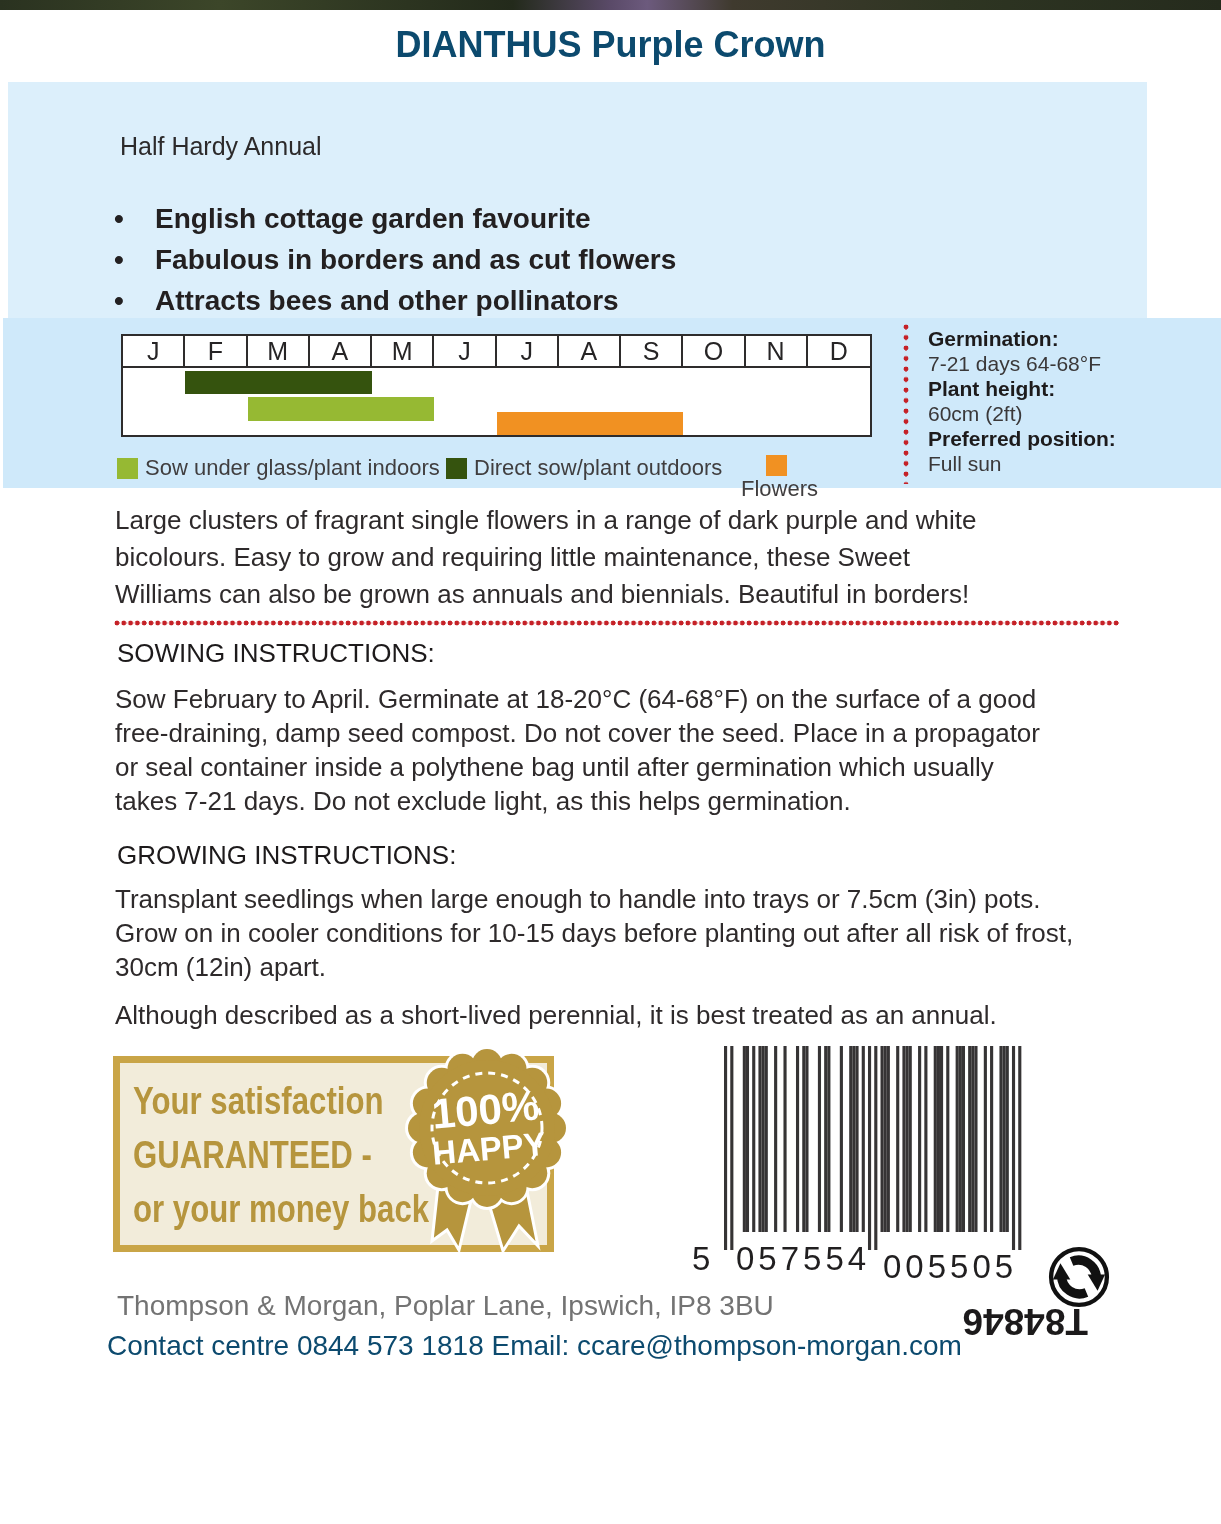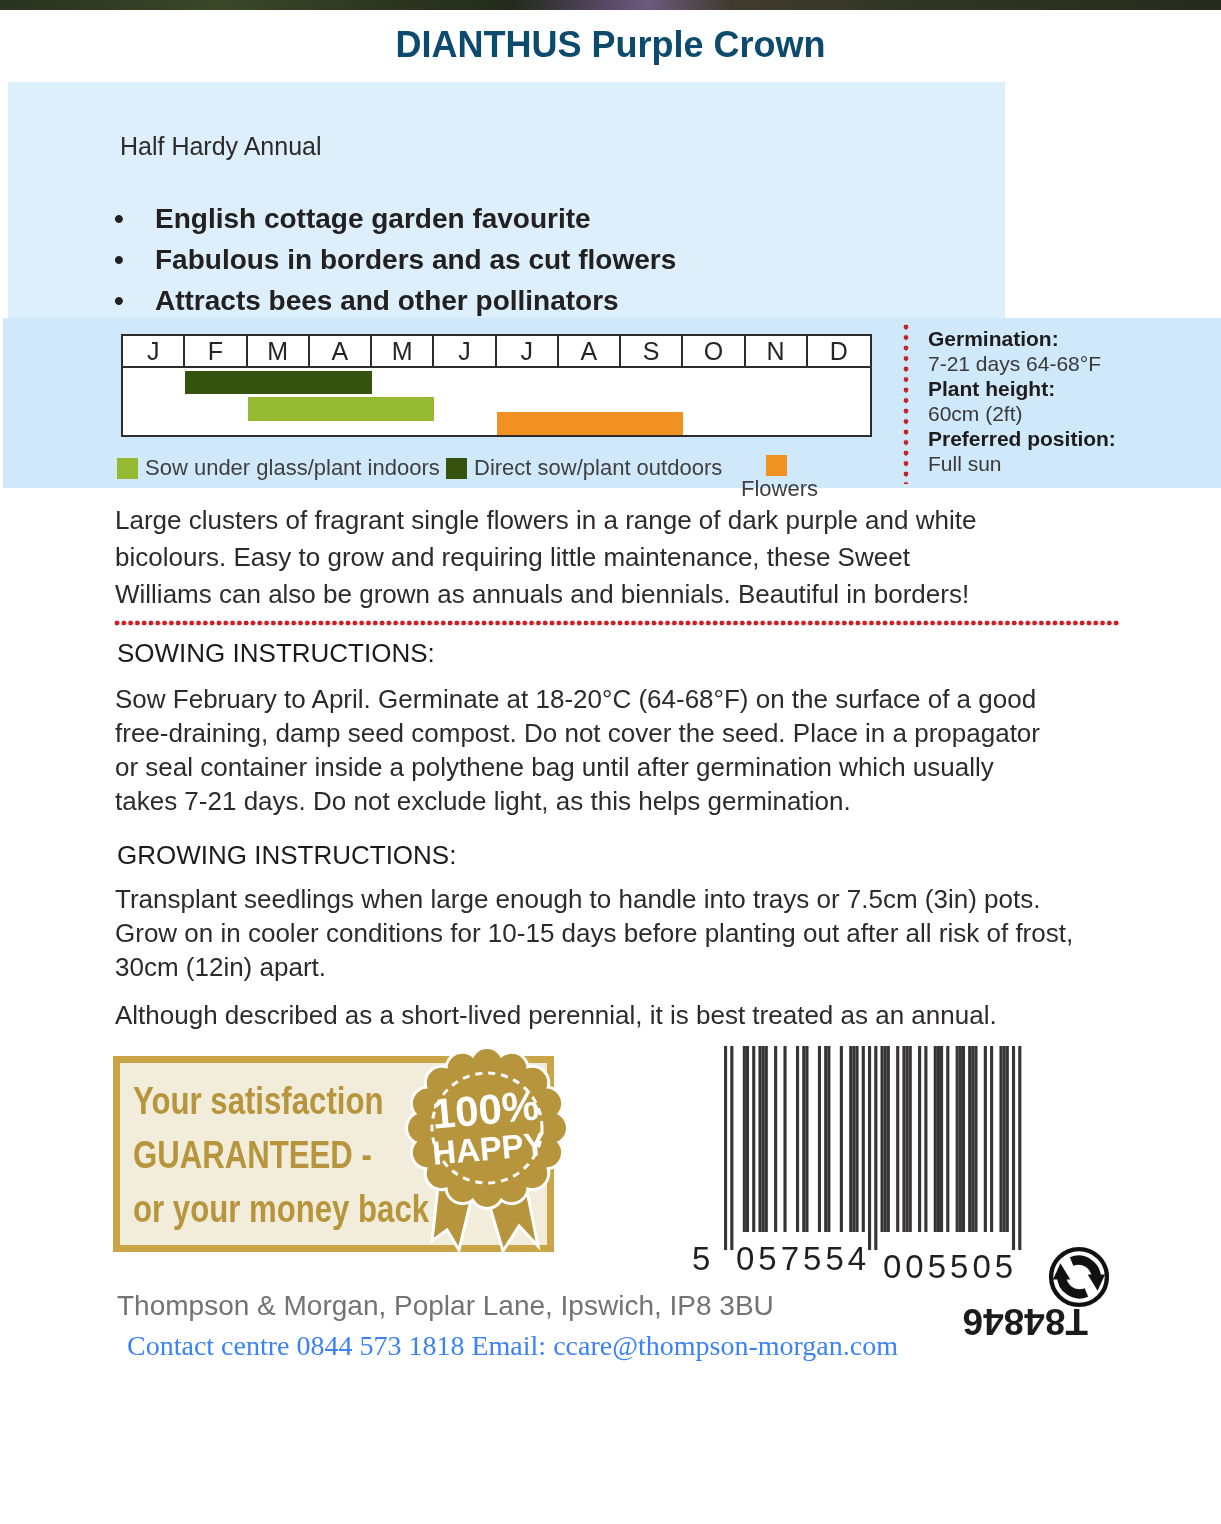--- a/index.html
+++ b/index.html
@@ -8,21 +8,21 @@
   .abs{position:absolute;}
 
   
   #photo-sliver{left:0;top:0;width:1221px;height:10px;
     background:linear-gradient(90deg,#2a3220 0%,#3c4629 18%,#232a1b 42%,#5a4a68 50%,#6c5a7d 53%,#3f3a2e 60%,#2e3522 78%,#252b1d 100%);}
 
   
   #title{left:0;top:24px;width:1221px;text-align:center;font-size:36px;font-weight:bold;letter-spacing:0px;color:#0c4a6e;}
 
   
-  #blue-top{left:8px;top:82px;width:997px;height:236px;background:#dceffb;}
+  #blue-top{left:8px;top:82px;width:1139px;height:236px;background:#dceffb;}
   #hardiness{left:112px;top:50px;font-size:25px;color:#2c2a2b;}
   #bullets{left:106px;top:116px;font-size:28px;font-weight:bold;color:#232021;line-height:41px;}
   .bullet-row{white-space:nowrap;}
   .bullet-dot{display:inline-block;width:41px;font-weight:bold;}
 
   #blue-band{left:3px;top:318px;width:1218px;height:170px;background:#cfe9fa;}
 
   
   #cal-table{left:118px;top:16px;width:751px;height:103px;background:#ffffff;border:2px solid #2e2c2c;box-sizing:border-box;}
   #cal-months{display:grid;grid-template-columns:repeat(12,1fr);height:30px;border-bottom:2px solid #2e2c2c;}
@@ -71,21 +71,21 @@
   .bc-digit{position:absolute;font-size:33px;color:#211f20;letter-spacing:4px;}
   #bc-lead{left:692px;top:1240px;}
   #bc-g1{left:736px;top:1240px;width:128px;text-align:center;}
   #bc-g2{left:883px;top:1240px;width:128px;text-align:center;margin-top:8px;}
 
   #greendot{left:1048px;top:1246px;}
   #pack-code{left:978px;top:1300px;width:110px;text-align:center;font-size:37px;font-weight:bold;
     color:#1c1a1b;transform:rotate(180deg);}
 
   #address{left:117px;top:1290px;font-size:28px;color:#737373;}
-  #contact{left:127px;top:1330px;font-size:28px;color:#3b82f6;font-family:Liberation Serif, serif;}
+  #contact{left:107px;top:1330px;font-size:28px;color:#0c4a6e;}
 </style>
 </head>
 <body>
 
 <div id="page">
 
   <div id="photo-sliver" class="abs"></div>
 
   <div id="title" class="abs">DIANTHUS Purple Crown</div>
 

